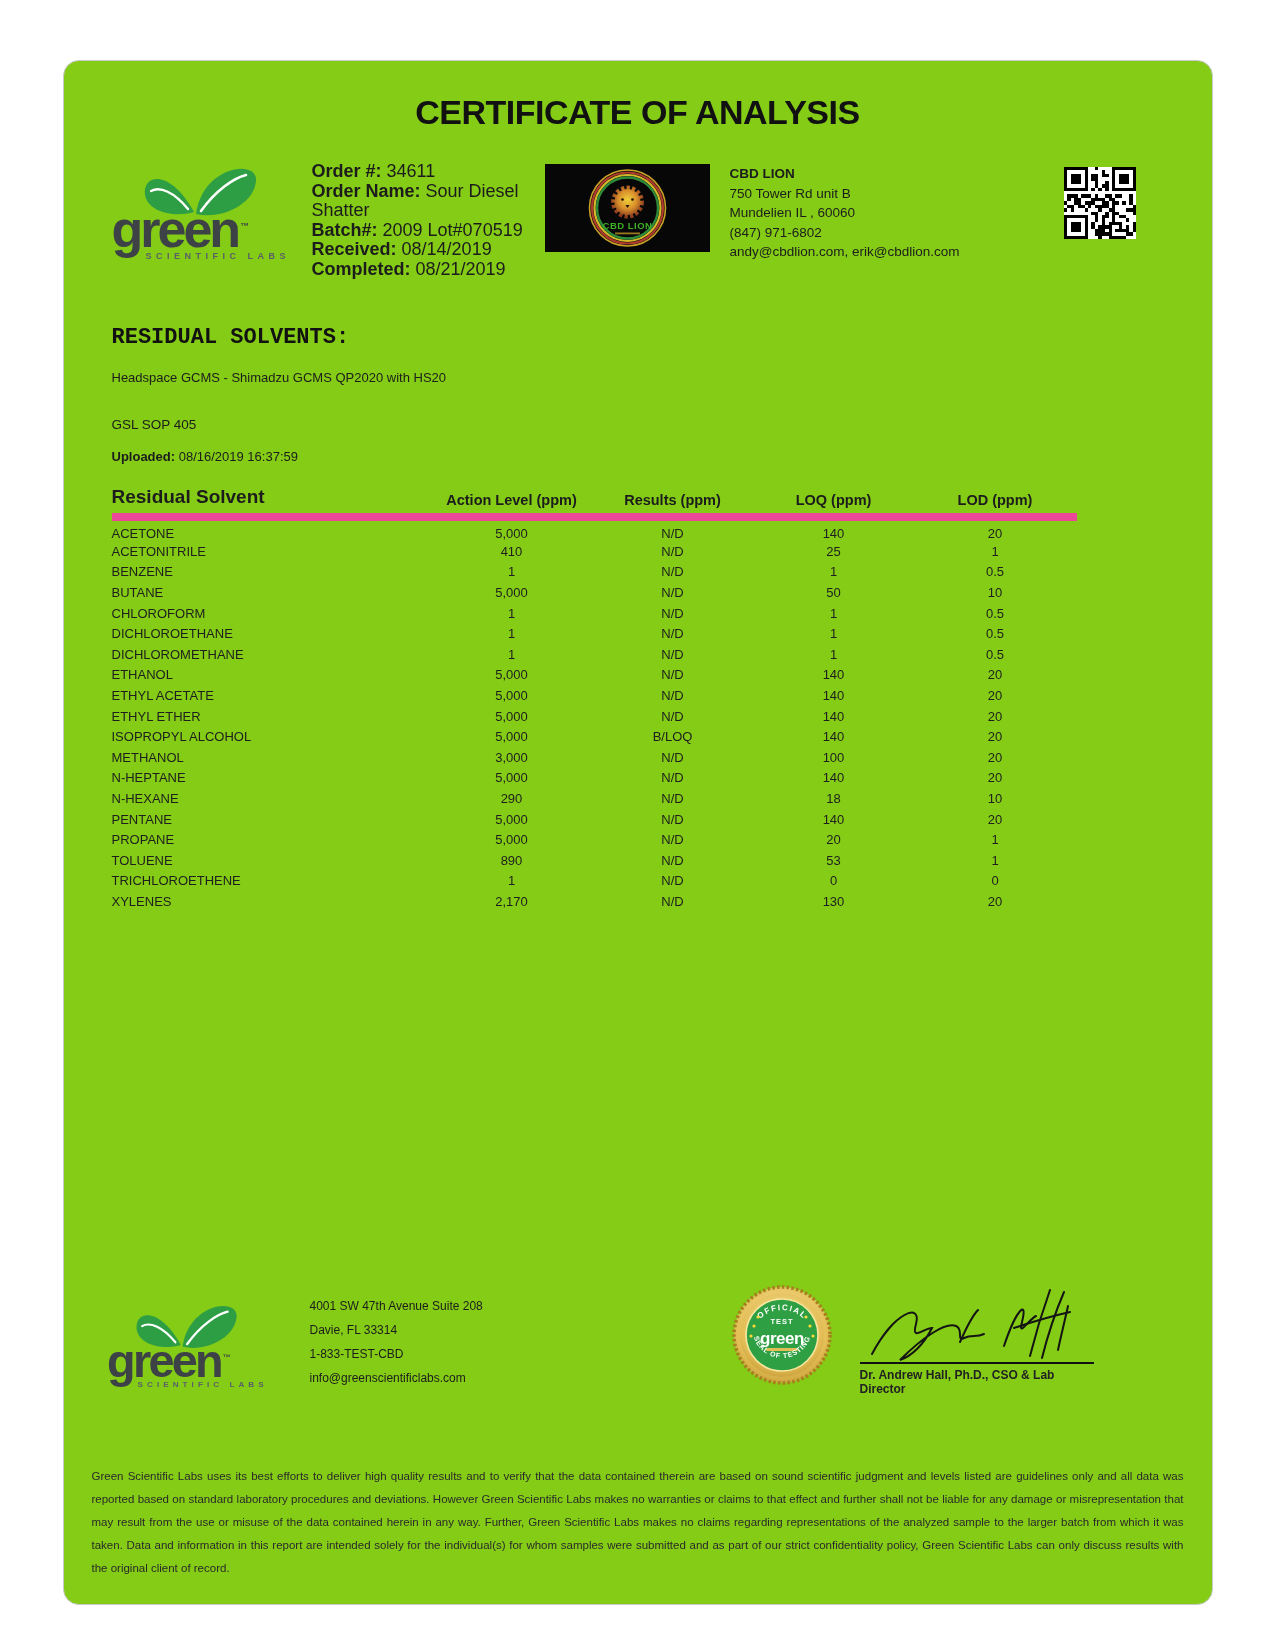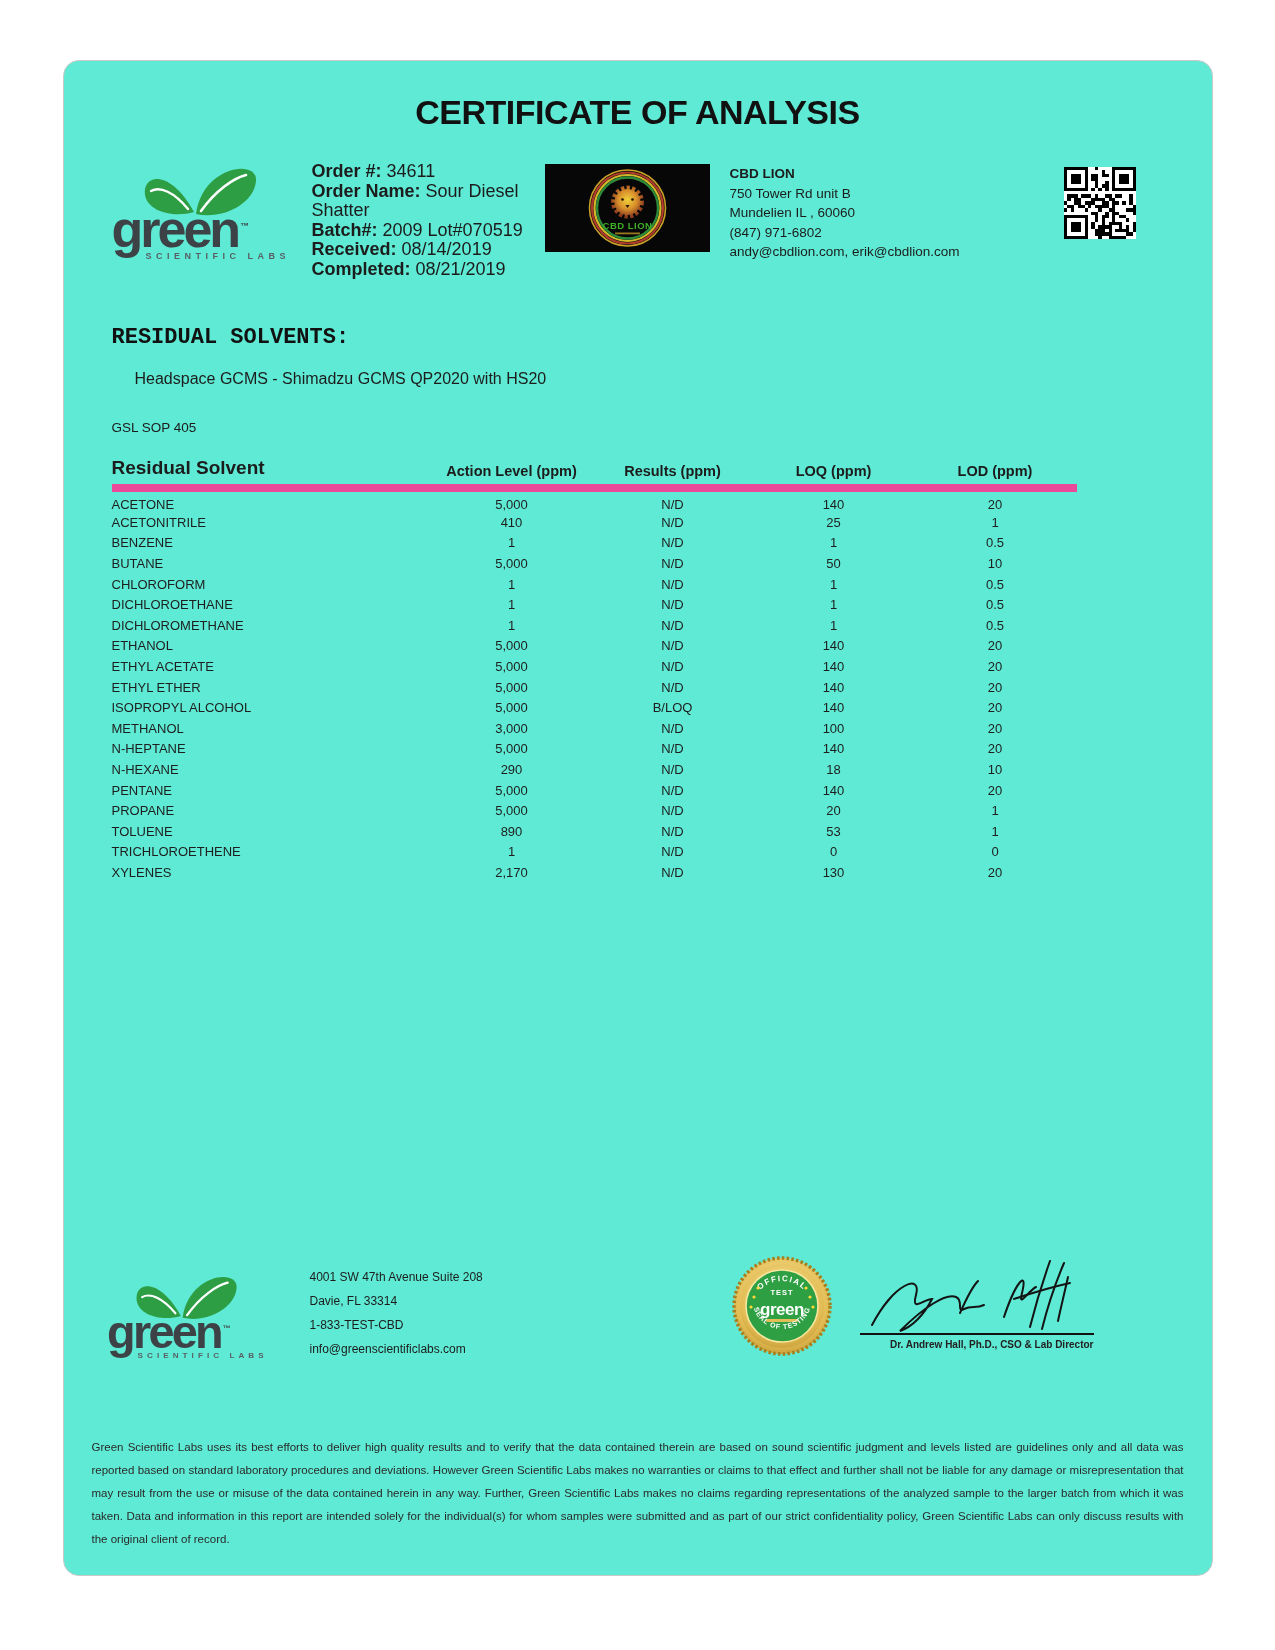--- a/index.html
+++ b/index.html
@@ -5,21 +5,21 @@
   * { margin:0; padding:0; box-sizing:border-box; }
   html,body { background:#ffffff; }
   body {
     width:1275px; min-height:1650px;
     font-family:"Liberation Sans", sans-serif;
     color:#1c1c1c;
   }
   .page-card {
     width:1150px; margin:60px auto 0 auto;
     border:1px solid #c9c9c9; border-radius:16px;
-    background:#5eead4; padding-bottom:24px;
+    background:#84cc16; padding-bottom:24px;
     min-height:1492px;
   }
   .coa-title {
     text-align:center; font-size:34px; font-weight:bold;
     letter-spacing:-0.5px; margin-top:32px; color:#111;
   }
   
   .coa-header { display:flex; padding:0 48px; margin-top:30px; align-items:flex-start; }
   .hdr-logo-box { width:200px; flex:none; }
   .order-block { width:233px; flex:none; font-size:18px; line-height:19.5px; }
@@ -37,21 +37,21 @@
     font-size:52px; font-weight:800; color:#3d4247; letter-spacing:-3px;
     line-height:40px; margin-top:-16px; position:relative; z-index:2;
   }
   .gsl-word sup { font-size:9px; font-weight:bold; letter-spacing:0; vertical-align:18px; margin-left:2px; color:#3d4247; }
   .gsl-sub { font-size:9px; letter-spacing:4.5px; color:#5a6066; margin-top:2px; margin-left:34px; font-weight:bold; }
   .gsl-logo.small { transform:scale(0.9); transform-origin:top left; }
 
   
   .section { padding:0 48px; }
   .rs-heading { font-size:22px; font-weight:bold; margin-top:46px; color:#111;font-family:Liberation Mono, monospace; }
-  .rs-method { font-size:16px; margin-top:20px;margin-left:23px; }
+  .rs-method { font-size:13px; margin-top:20px; }
   .rs-sop { font-size:13.5px; margin-top:32px; }
   .rs-uploaded { font-size:13px; margin-top:17px; }
   .rs-uploaded .k { font-weight:bold; }
 
   
   table.solvents { border-collapse:collapse; table-layout:fixed; width:965px; margin:22px 0 0 48px; }
   table.solvents col.c1{width:320px} table.solvents col.c2{width:160px}
   table.solvents col.c3{width:162px} table.solvents col.c4{width:160px}
   table.solvents col.c5{width:163px}
   table.solvents th { border-bottom:8px solid #ec4899; padding-bottom:5px; vertical-align:bottom; }
@@ -66,21 +66,21 @@
 
   
   .coa-footer { display:flex; padding:0 43px; align-items:flex-start; }
   .ftr-logo-box { width:203px; flex:none; padding-top:16px; }
   .ftr-contact { font-size:12px; line-height:24px; padding-top:10px; width:310px; flex:none; }
   .seal-box { width:100px; flex:none; margin-left:112px; }
   .seal-box svg { width:100px; height:103px; display:block; }
   .sig-box { width:270px; flex:none; margin-left:18px; padding-top:0; }
   .sig-box svg.sig { width:240px; height:78px; display:block; margin-left:14px; }
   .sig-line { border-top:2px solid #111; width:234px; margin-left:10px; }
-  .sig-name { font-size:10px; font-weight:bold; text-align:right; width:234px; margin-left:10px; margin-top:4px; color:#222; }
+  .sig-name { font-size:12px; font-weight:bold; text-align:left; width:234px; margin-left:10px; margin-top:4px; color:#222; }
 
   .disclaimer {
     padding:0 28px; margin-top:66px;
     font-size:11.5px; line-height:23px; text-align:justify; color:#2a2a2a;
   }
 </style>
 </head>
 <body>
 
 <div class="page-card">
@@ -154,20 +154,21 @@
           <path id="qr-modules" d="M9 0h1v1h-1zM11 1h1v1h-1zM8 2h1v1h-1zM9 2h1v1h-1zM11 2h1v1h-1zM12 2h1v1h-1zM8 3h1v1h-1zM9 3h1v1h-1zM9 4h1v1h-1zM12 4h1v1h-1zM9 5h1v1h-1zM11 5h1v1h-1zM12 5h1v1h-1zM8 6h1v1h-1zM10 6h1v1h-1zM12 6h1v1h-1zM1 8h1v1h-1zM2 8h1v1h-1zM3 8h1v1h-1zM5 8h1v1h-1zM6 8h1v1h-1zM7 8h1v1h-1zM9 8h1v1h-1zM12 8h1v1h-1zM13 8h1v1h-1zM15 8h1v1h-1zM16 8h1v1h-1zM19 8h1v1h-1zM1 9h1v1h-1zM3 9h1v1h-1zM4 9h1v1h-1zM8 9h1v1h-1zM9 9h1v1h-1zM10 9h1v1h-1zM11 9h1v1h-1zM13 9h1v1h-1zM14 9h1v1h-1zM19 9h1v1h-1zM0 10h1v1h-1zM3 10h1v1h-1zM4 10h1v1h-1zM6 10h1v1h-1zM7 10h1v1h-1zM8 10h1v1h-1zM11 10h1v1h-1zM12 10h1v1h-1zM14 10h1v1h-1zM15 10h1v1h-1zM17 10h1v1h-1zM19 10h1v1h-1zM1 11h1v1h-1zM2 11h1v1h-1zM4 11h1v1h-1zM5 11h1v1h-1zM7 11h1v1h-1zM9 11h1v1h-1zM10 11h1v1h-1zM11 11h1v1h-1zM12 11h1v1h-1zM14 11h1v1h-1zM20 11h1v1h-1zM0 12h1v1h-1zM2 12h1v1h-1zM6 12h1v1h-1zM10 12h1v1h-1zM13 12h1v1h-1zM14 12h1v1h-1zM18 12h1v1h-1zM19 12h1v1h-1zM20 12h1v1h-1zM8 13h1v1h-1zM9 13h1v1h-1zM12 13h1v1h-1zM14 13h1v1h-1zM15 13h1v1h-1zM20 13h1v1h-1zM9 14h1v1h-1zM11 14h1v1h-1zM12 14h1v1h-1zM14 14h1v1h-1zM16 14h1v1h-1zM17 14h1v1h-1zM9 15h1v1h-1zM11 15h1v1h-1zM14 15h1v1h-1zM18 15h1v1h-1zM8 16h1v1h-1zM11 16h1v1h-1zM13 16h1v1h-1zM14 16h1v1h-1zM15 16h1v1h-1zM16 16h1v1h-1zM20 16h1v1h-1zM8 17h1v1h-1zM10 17h1v1h-1zM11 17h1v1h-1zM12 17h1v1h-1zM13 17h1v1h-1zM16 17h1v1h-1zM18 17h1v1h-1zM20 17h1v1h-1zM9 18h1v1h-1zM10 18h1v1h-1zM11 18h1v1h-1zM13 18h1v1h-1zM15 18h1v1h-1zM16 18h1v1h-1zM17 18h1v1h-1zM18 18h1v1h-1zM20 18h1v1h-1zM9 19h1v1h-1zM10 19h1v1h-1zM11 19h1v1h-1zM12 19h1v1h-1zM13 19h1v1h-1zM18 19h1v1h-1zM19 19h1v1h-1zM10 20h1v1h-1zM13 20h1v1h-1zM14 20h1v1h-1zM15 20h1v1h-1zM16 20h1v1h-1zM17 20h1v1h-1z"></path>
         </g>
       </svg>
     </div>
   </div>
 
   <div class="section">
     <div class="rs-heading">RESIDUAL SOLVENTS:</div>
     <div class="rs-method">Headspace GCMS - Shimadzu GCMS QP2020 with HS20</div>
     <div class="rs-sop">GSL SOP 405</div>
+    <div class="rs-uploaded"><span class="k">Uploaded:</span> <span>08/16/2019 16:37:59</span></div>
   </div>
 
   <table class="solvents">
     <colgroup>
         <col class="c1">
         <col class="c2">
         <col class="c3">
         <col class="c4">
         <col class="c5">
       </colgroup>

